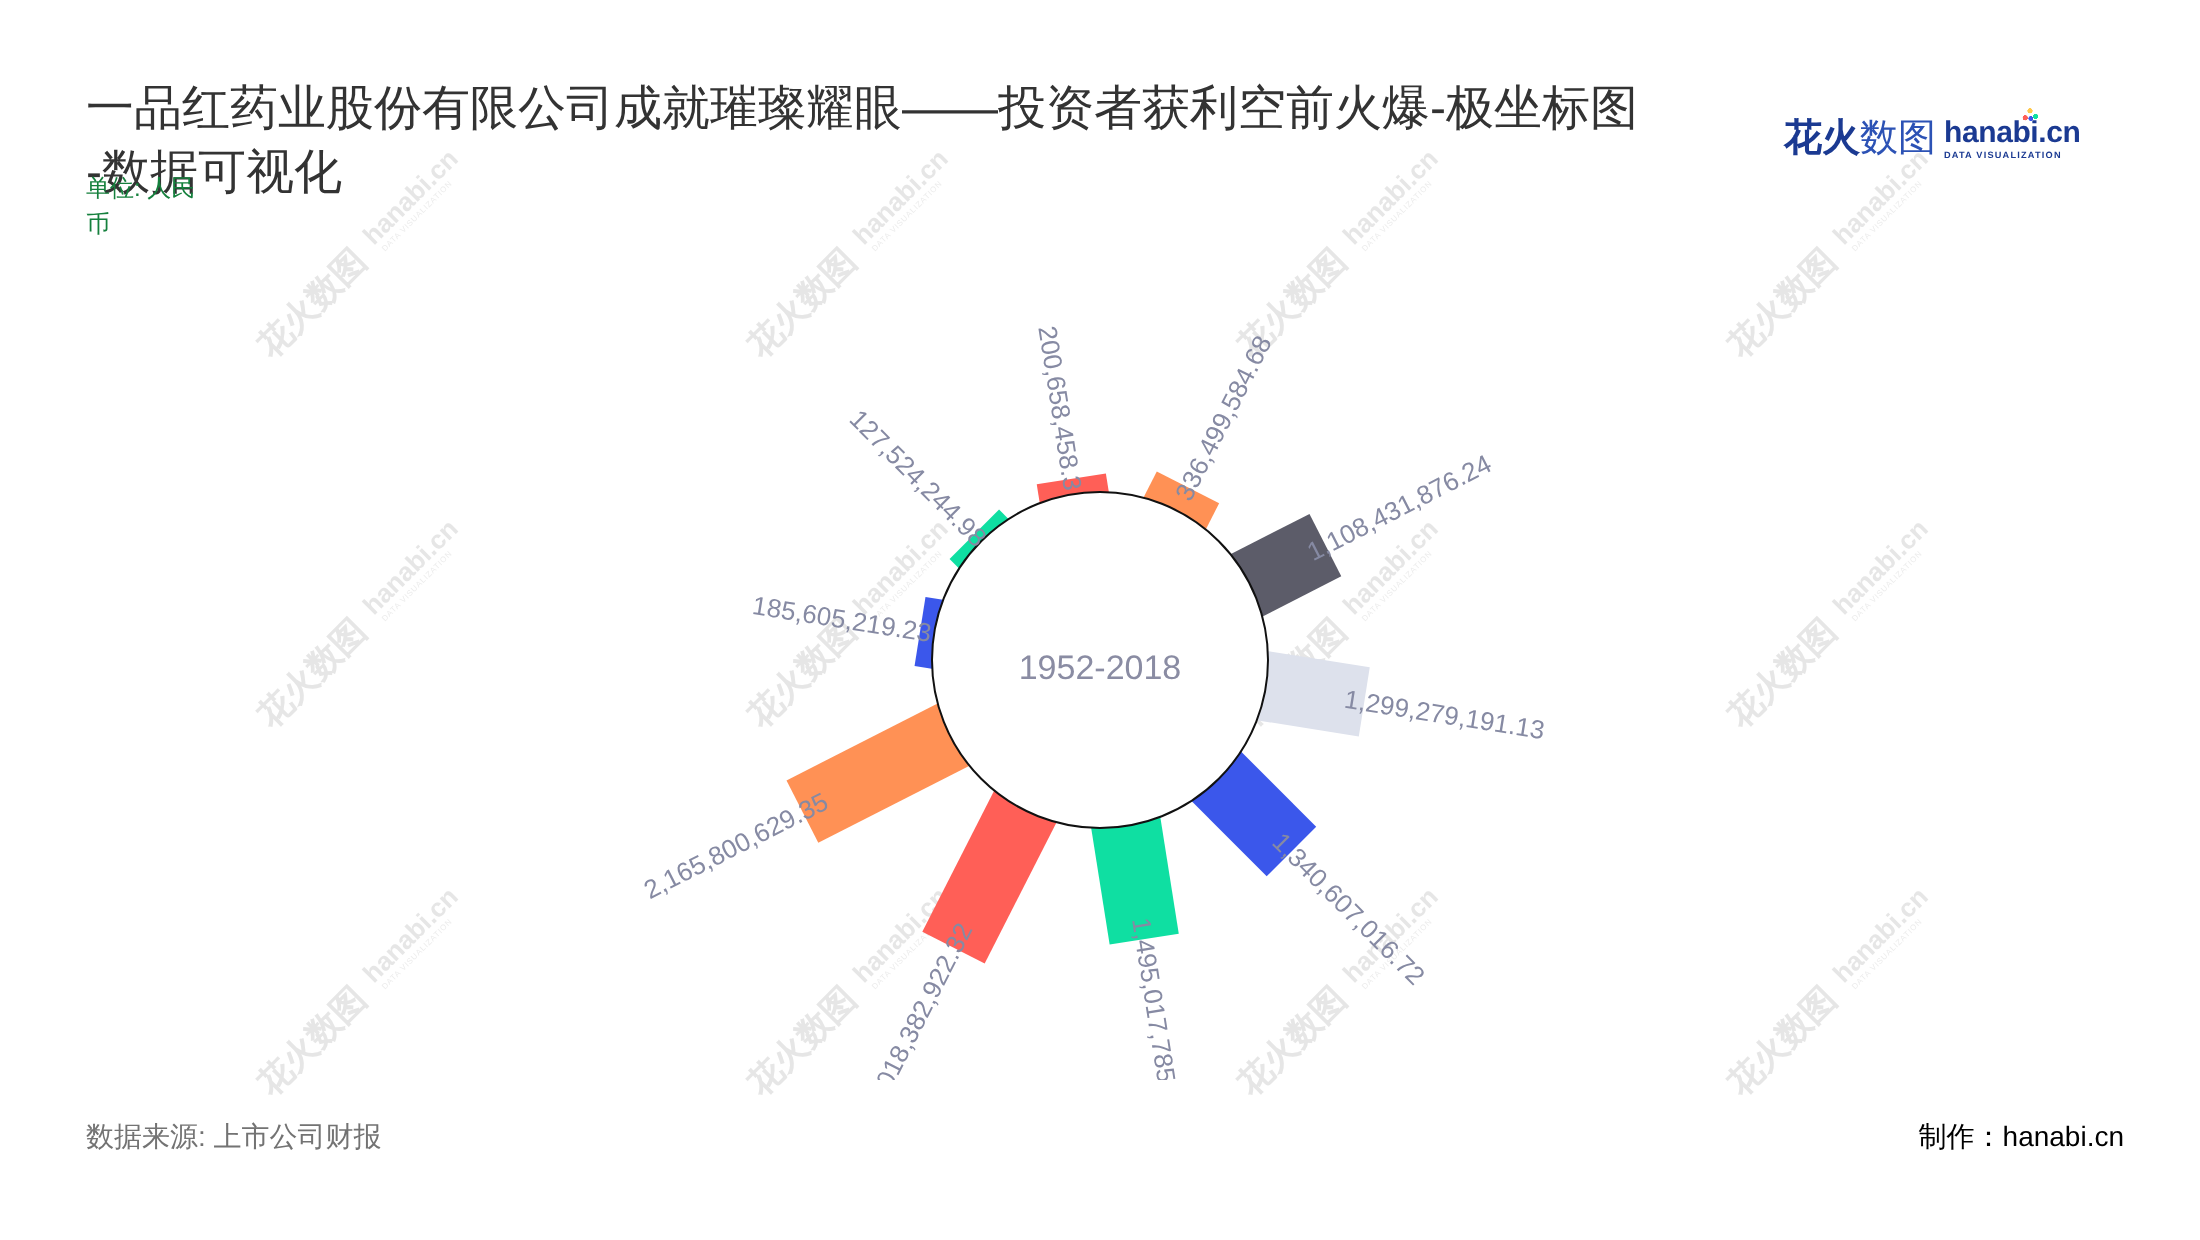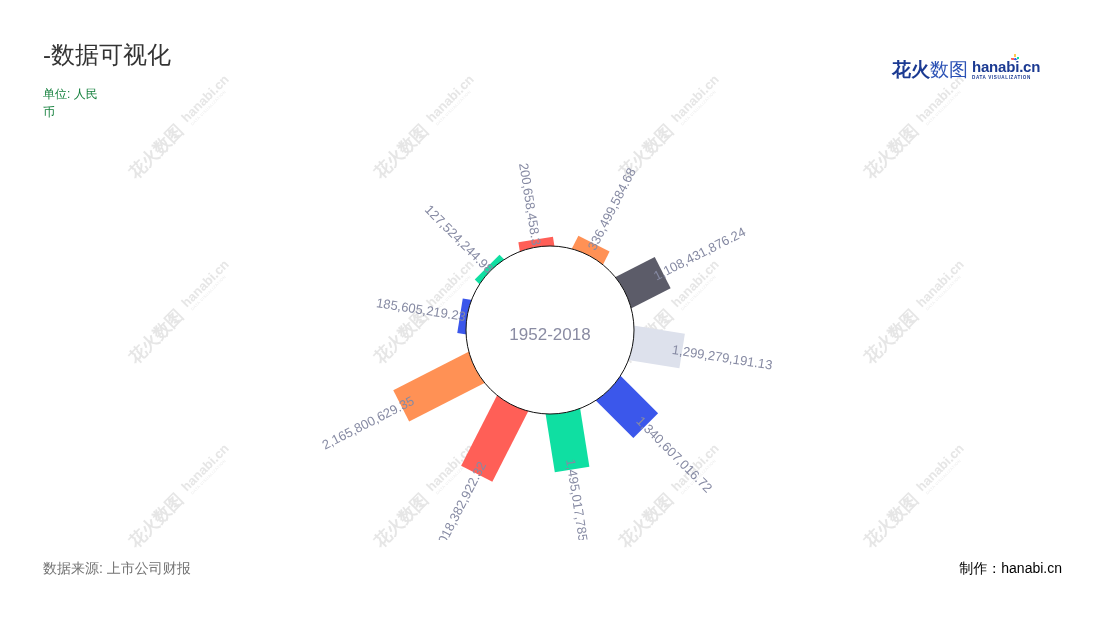--- a/index.html
+++ b/index.html
@@ -138,20 +138,21 @@
       <text x="638.5569833919633" y="418.55698339196323" class="bar-label" text-anchor="start" dominant-baseline="central" transform="rotate(45,638.5569833919633,418.55698339196323)">1,340,607,016.72</text>
       <text x="570.4247445177359" y="458.95676163570556" class="bar-label" text-anchor="start" dominant-baseline="central" transform="rotate(81,570.4247445177359,458.95676163570556)">1,495,017,785.2</text>
       <text x="482.5299936289829" y="462.4173433102578" class="bar-label" text-anchor="end" dominant-baseline="central" transform="rotate(-63,482.5299936289829,462.4173433102578)">2,018,382,922.32</text>
       <text x="413.0522972322479" y="399.7783398099684" class="bar-label" text-anchor="end" dominant-baseline="central" transform="rotate(-27,413.0522972322479,399.7783398099684)">2,165,800,629.35</text>
       <text x="465.6497804283545" y="316.6402376818932" class="bar-label" text-anchor="end" dominant-baseline="central" transform="rotate(9,465.6497804283545,316.6402376818932)">185,605,219.23</text>
       <text x="491.02842464066055" y="271.02842464066055" class="bar-label" text-anchor="end" dominant-baseline="central" transform="rotate(45,491.02842464066055,271.02842464066055)">127,524,244.98</text>
     </g>
 </svg>
 
 <div class="title">
+  <div>一品红药业股份有限公司成就璀璨耀眼——投资者获利空前火爆-极坐标图</div>
   <div>-数据可视化</div>
 </div>
 
 <div class="subtitle">单位: 人民币</div>
 
 <div class="logo">
   <div class="logo-cn">
     <span class="bold">花火</span><span class="light">数图</span>
   </div>
   <div class="logo-en">

